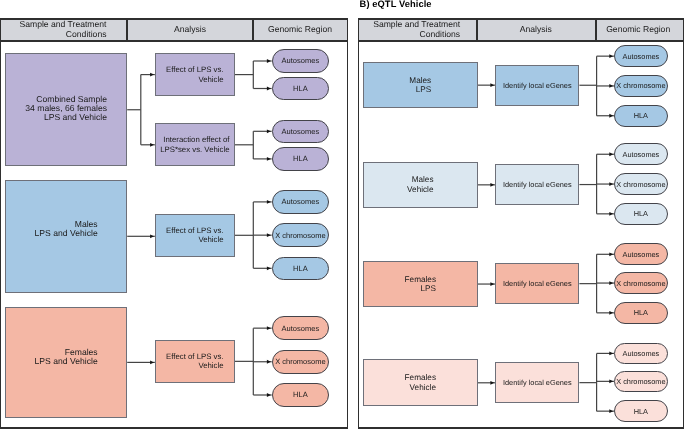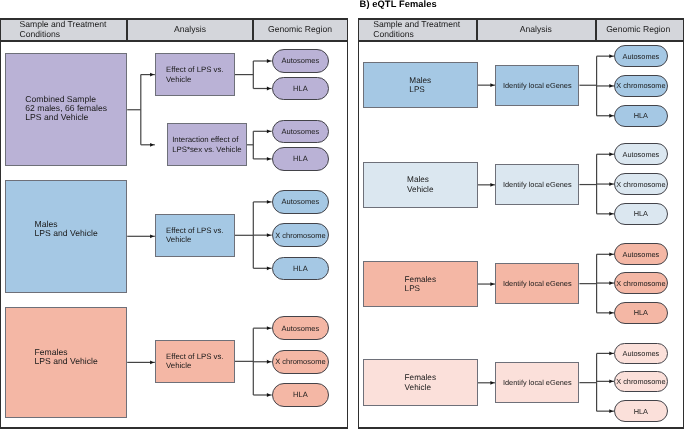--- a/index.html
+++ b/index.html
@@ -16,21 +16,21 @@
   .thead { position:absolute; left:0; top:0; right:0; background:#d4d6db;
            box-sizing:border-box; }
   .th { position:absolute; top:-0.3px; display:flex; align-items:center; justify-content:center;
         text-align:center; font-size:8.6px; line-height:9.2px; color:#1a1a1a; }
   .vdiv { position:absolute; width:1.9px; background:#2f2f2f; }
 
   .box { position:absolute; box-sizing:border-box; border:1.1px solid #6e7079;
          display:flex; align-items:center; justify-content:center; line-height:9.4px; }
   .pill { position:absolute; box-sizing:border-box; border:1px solid #434349;
           border-radius:999px; display:flex; align-items:center; justify-content:center; }
-  .lbl { text-align:left; line-height:inherit; white-space:pre-line; }
+  .lbl { text-align:right; line-height:inherit; white-space:pre-line; }
 
   svg.edges { position:absolute; left:0; top:0; width:685px; height:429px; overflow:visible;
               pointer-events:none; }
 </style>
 </head>
 <body>
 
 <div class="root">
 
 
@@ -48,21 +48,21 @@
     <div class="th" style="left:127px; width:126px; height:23px;">
       <span class="lbl">Analysis</span>
     </div>
     <div class="th" style="left:254px; width:92px; height:23px;">
       <span class="lbl">Genomic Region</span>
     </div>
     <div class="vdiv" style="left:125.9px; top:1.85px; height:20.1px;"></div>
     <div class="vdiv" style="left:252.4px; top:1.85px; height:20.1px;"></div>
   </div>
 
-  <div class="panel-title" style="left:359.6px; top:-1.1px;">B) eQTL Females</div>
+  <div class="panel-title" style="left:359.6px; top:-1.1px;">B) eQTL Vehicle</div>
 
   <div class="tbl" style="left:357.7px; top:18.4px; width:326.3px; height:410.2px;">
     <div class="thead" style="top:1.85px; left:0.9px; right:0.9px; height:20.1px;"></div>
     <div class="frame" style="left:0; top:0; width:100%; height:1.85px;"></div>
     <div class="frame" style="left:0; bottom:0; width:100%; height:1.85px;"></div>
     <div class="frame" style="left:0; top:0; width:0.9px; height:100%;"></div>
     <div class="frame" style="right:0; top:0; width:0.9px; height:100%;"></div>
     <div class="frame" style="left:0; top:21.95px; width:100%; height:1.85px;"></div>
     <div class="th" style="left:0px; width:118px; height:23px;">
       <span class="lbl">Sample and Treatment
@@ -153,34 +153,34 @@
       <line x1="596.6" y1="353.4" x2="596.6" y2="411.15000000000003" stroke="#444444" stroke-width="1.2"></line>
       <line x1="596.6" y1="353.4" x2="614.1" y2="353.4" stroke="#444444" stroke-width="1.2"></line>
       <path d="M 609.3000000000001 351.5 L 613.2 353.4 L 609.3000000000001 355.29999999999995 Z" fill="#141414"></path>
       <line x1="596.6" y1="381.35" x2="614.1" y2="381.35" stroke="#444444" stroke-width="1.2"></line>
       <path d="M 609.3000000000001 379.45000000000005 L 613.2 381.35 L 609.3000000000001 383.25 Z" fill="#141414"></path>
       <line x1="596.6" y1="411.15000000000003" x2="614.1" y2="411.15000000000003" stroke="#444444" stroke-width="1.2"></line>
       <path d="M 609.3000000000001 409.25000000000006 L 613.2 411.15000000000003 L 609.3000000000001 413.05 Z" fill="#141414"></path>
     </svg>
 <div class="box" style="left: 5.1px; top: 53.2px; width: 122.1px; height: 113.1px; background: rgb(186, 178, 214);">
       <span class="lbl" style="font-size: 8.6px; transform: translateY(-0.8px);">Combined Sample
-62 males, 66 females
+34 males, 66 females
 LPS and Vehicle</span>
     </div>
     <div class="box" style="left: 154.9px; top: 53.3px; width: 79.9px; height: 42.6px; background: rgb(186, 178, 214);">
       <span class="lbl" style="font-size: 7.8px;">Effect of LPS vs.
 Vehicle</span>
     </div>
     <div class="pill" style="left: 271.7px; top: 49.3px; width: 57.4px; height: 23.4px; background: rgb(186, 178, 214);">
       <span class="lbl" style="font-size: 7.5px;">Autosomes</span>
     </div>
     <div class="pill" style="left: 271.7px; top: 76.8px; width: 57.4px; height: 23.4px; background: rgb(186, 178, 214);">
       <span class="lbl" style="font-size: 7.5px;">HLA</span>
     </div>
-    <div class="box" style="left: 154.9px; top: 123.4px; width: 79.9px; height: 42.8px; background: rgb(186, 178, 214); margin-left: 12px;">
+    <div class="box" style="left: 154.9px; top: 123.4px; width: 79.9px; height: 42.8px; background: rgb(186, 178, 214);">
       <span class="lbl" style="font-size: 7.8px;">Interaction effect of
 LPS*sex vs. Vehicle</span>
     </div>
     <div class="pill" style="left: 271.7px; top: 119.6px; width: 57.4px; height: 23.4px; background: rgb(186, 178, 214);">
       <span class="lbl" style="font-size: 7.5px;">Autosomes</span>
     </div>
     <div class="pill" style="left: 271.7px; top: 147.2px; width: 57.4px; height: 23.4px; background: rgb(186, 178, 214);">
       <span class="lbl" style="font-size: 7.5px;">HLA</span>
     </div>
     <div class="box" style="left: 5.1px; top: 180px; width: 122.1px; height: 112.6px; background: rgb(165, 200, 228);">

